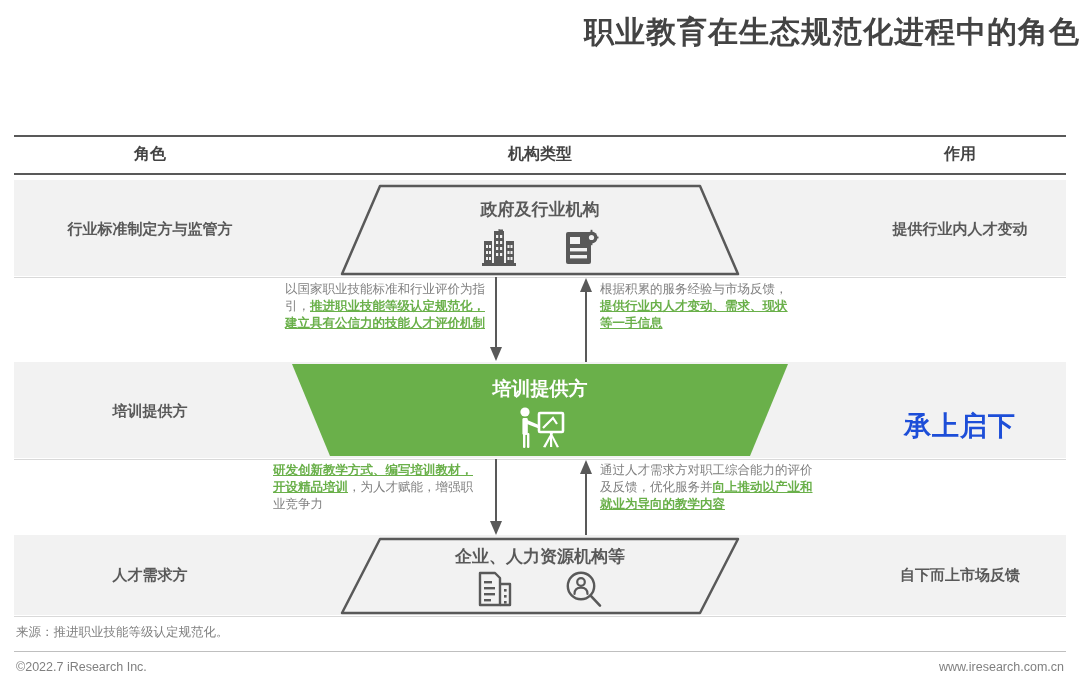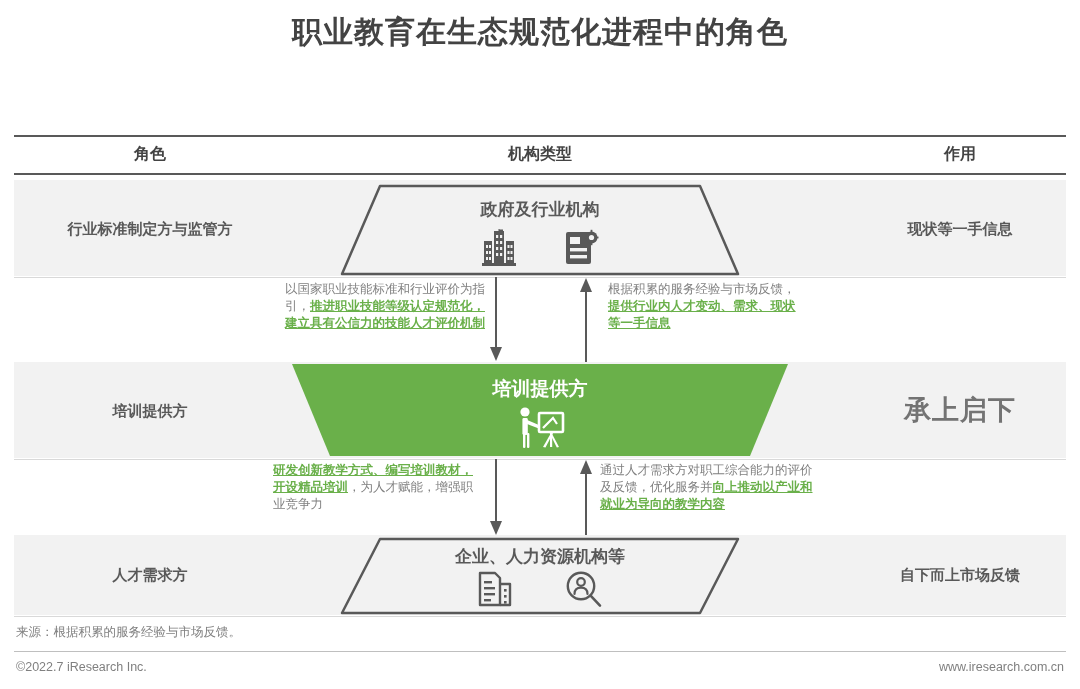--- a/index.html
+++ b/index.html
@@ -7,21 +7,21 @@
     width: 1080px; height: 689px;
     background: #ffffff;
     font-family: "Liberation Sans", "DejaVu Sans", sans-serif;
     overflow: hidden;
   }
   #page { position: relative; width: 1080px; height: 689px; background:#fff; }
 
   
   .title {
     position: absolute; left: 0; top: 12px; width: 1080px;
-    text-align: center;
+    text-align: right;
     font-size: 30px; font-weight: bold; color: #434343;
     letter-spacing: 1px;
   }
 
   
   .rule {
     position: absolute; left: 14px; width: 1052px;
     background: #595959;
   }
   .rule.top    { top: 135px; height: 2px; }
@@ -54,21 +54,21 @@
     position: absolute;
     font-size: 15px; font-weight: bold; color: #595959;
     text-align: center; width: 260px; left: 20px;
   }
   .effect-label {
     position: absolute;
     font-size: 15px; font-weight: bold; color: #595959;
     text-align: center; width: 220px; left: 850px;
   }
   .effect-label.big {
-    font-size: 27px; color: #737373; letter-spacing: 1px;
+    font-size: 27px; color: #1d4ed8; letter-spacing: 1px; margin-top: 16px;
   }
 
   
   .trap { position: absolute; }
   .trap svg { display: block; }
 
   .trap-title {
     position: absolute; width: 100%; text-align: center;
     font-size: 17px; font-weight: bold; color: #595959;
   }
@@ -183,41 +183,41 @@
             <rect x="27.6" y="0.8" width="1.8" height="3"></rect>
             <rect x="27.6" y="13.2" width="1.8" height="3"></rect>
             <rect x="21.5" y="7.6" width="3" height="1.8"></rect>
             <rect x="32.5" y="7.6" width="3" height="1.8"></rect>
           </g>
         </svg>
       </span>
     </div>
   </div>
 
-  <div class="effect-label" style="top:220px;">现状等一手信息</div>
+  <div class="effect-label" style="top:220px;">提供行业内人才变动</div>
 
   <div class="arrow" style="left:487px; top:277px;">
     <svg width="18" height="86" viewBox="0 0 18 86">
       <line x1="9" y1="0" x2="9" y2="74" stroke="#595959" stroke-width="2"></line>
       <polygon points="9,84 3,70 15,70" fill="#595959"></polygon>
     </svg>
   </div>
 
   <div class="arrow" style="left:577px; top:277px;">
     <svg width="18" height="86" viewBox="0 0 18 86">
       <line x1="9" y1="12" x2="9" y2="86" stroke="#595959" stroke-width="2"></line>
       <polygon points="9,1 3,15 15,15" fill="#595959"></polygon>
     </svg>
   </div>
 
   <div class="note" style="left:285px; top:281px; width:200px;">
     <span>以国家职业技能标准和行业评价为指引，</span><span class="g">推进职业技能等级认定规范化，建立具有公信力的技能人才评价机制</span><span></span>
   </div>
 
-  <div class="note" style="left:600px; top:281px; width:196px;margin-left:8px;">
+  <div class="note" style="left:600px; top:281px; width:196px;">
     <span>根据积累的服务经验与市场反馈，</span><span class="g">提供行业内人才变动、需求、现状等一手信息</span><span></span>
   </div>
 
   <div class="band r2"></div>
   <div class="band-line" style="top:459px"></div>
 
   <div class="role-label" style="top:402px">培训提供方</div>
 
   <div class="trap" style="left:292px; top:364px; width:496px; height:92px;">
     <svg width="496" height="92" viewBox="0 0 496 92">
@@ -305,18 +305,18 @@
           <circle cx="16" cy="12" r="3.8" fill="none" stroke="#595959" stroke-width="2.2"></circle>
           <path d="M9.5 24 C9.5 19.6 12.4 17.6 16 17.6 C19.6 17.6 22.5 19.6 22.5 24" fill="none" stroke="#595859" stroke-width="2.2" stroke-linecap="round"></path>
           <line x1="25.6" y1="25.6" x2="35" y2="35.6" stroke="#595959" stroke-width="2.6" stroke-linecap="round"></line>
         </svg>
       </span>
     </div>
   </div>
 
   <div class="effect-label" style="top:566px;">自下而上市场反馈</div>
 
-  <div class="source">来源：根据积累的服务经验与市场反馈。</div>
+  <div class="source">来源：推进职业技能等级认定规范化。</div>
   <div class="foot-rule"></div>
   <div class="copy">©2022.7 iResearch Inc.</div>
   <div class="site">www.iresearch.com.cn</div>
 
 </div>
 
 </body></html>

